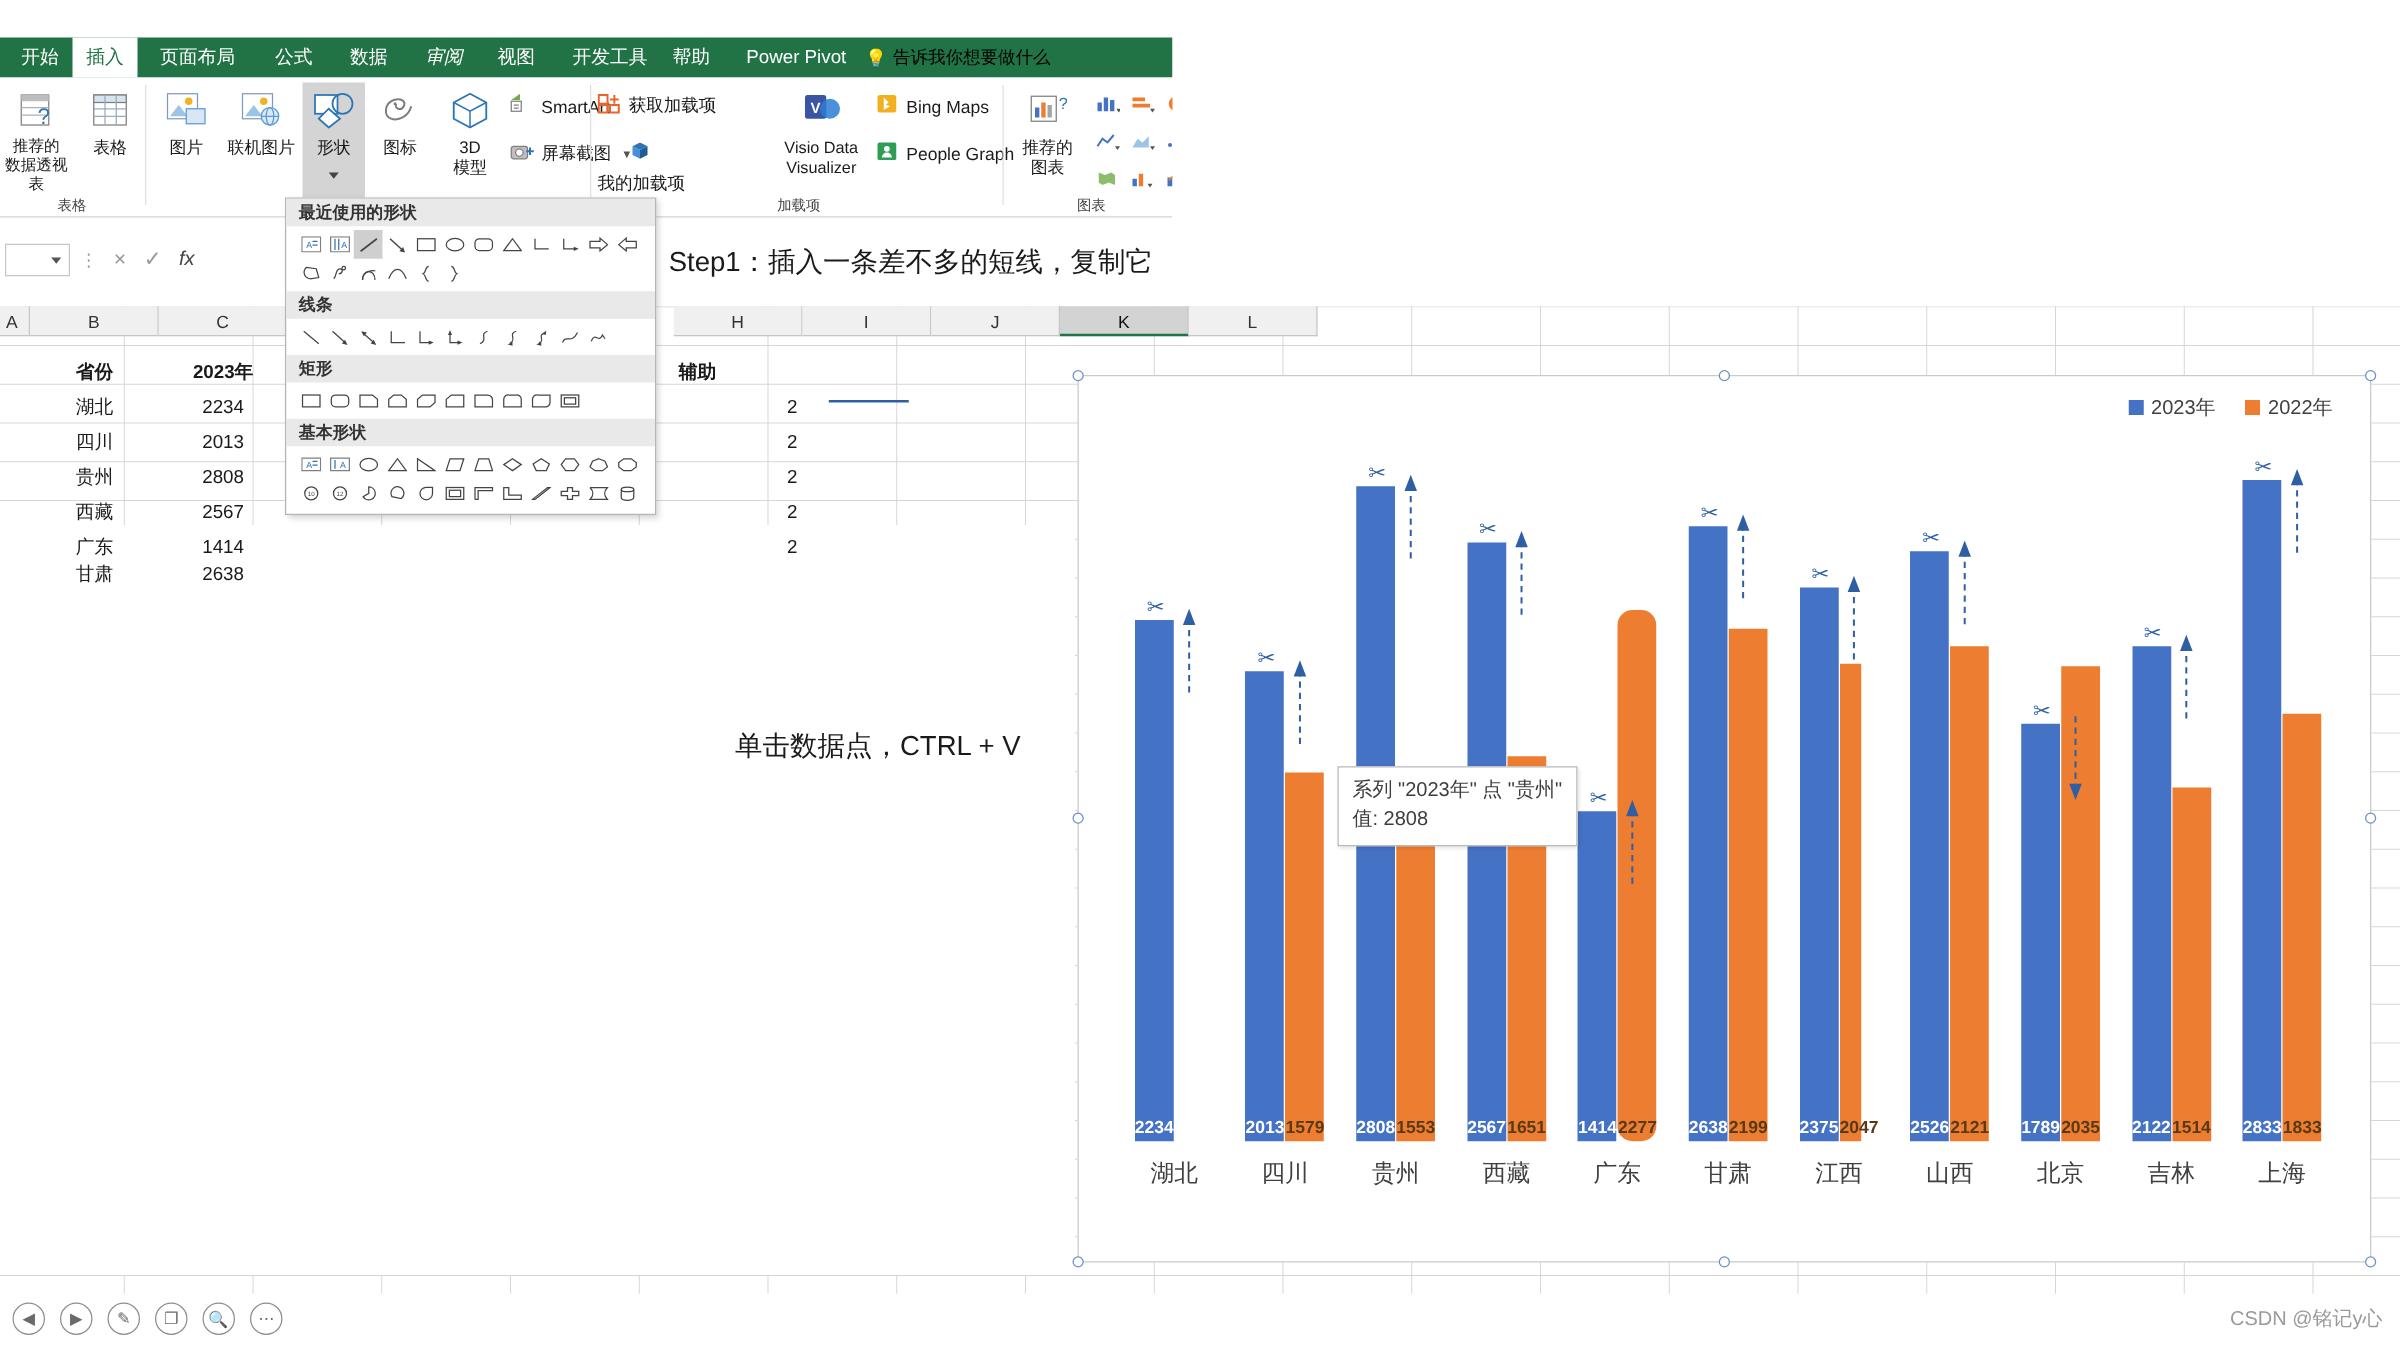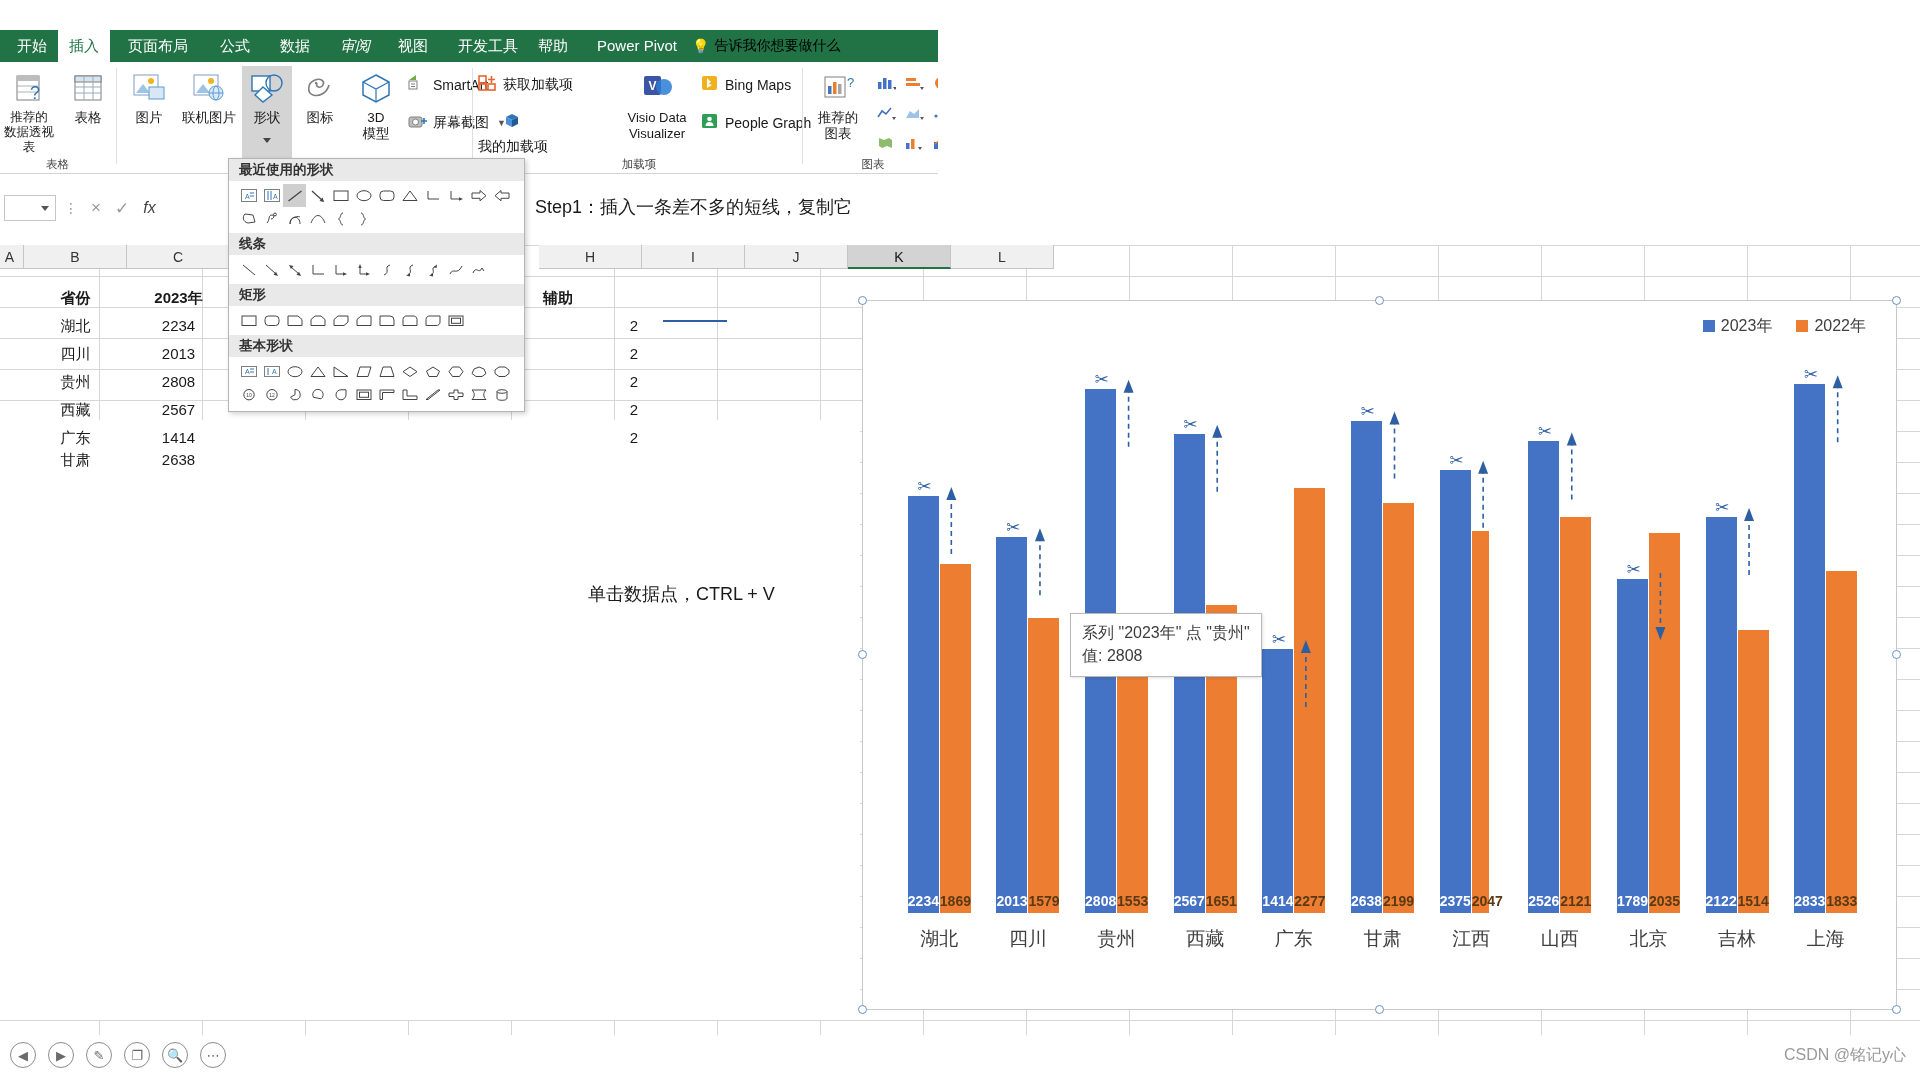--- a/index.html
+++ b/index.html
@@ -68,21 +68,21 @@
      font-size: 14px; color: #333; background: #f0f0f0; border-right: 1px solid #c6c6c6;
      border-bottom: 1px solid #c6c6c6; }
   .colhdr .cell.active { background: #d3d3d3; color: #111; font-weight: normal; border-bottom: 2px solid #217346; }
 
   
   .dcell { position: absolute; font-size: 15px; color: #1a1a1a; height: 31px; line-height: 31px; }
   .dcell.bold { font-weight: bold; }
   .dcell.ctr { text-align: center; }
 
   
-  .anno { position: absolute; font-size: 18px; color: #1a1a1a; white-space: nowrap; }
+  .anno { position: absolute; font-size: 22px; color: #1a1a1a; white-space: nowrap; }
 
   
   .shape-line { position: absolute; left: 663px; top: 320px; width: 64px; height: 2px; background: #2e5fa3; }
 
   
   .chart-frame { position: absolute; left: 862px; top: 300px; width: 1035px; height: 710px;
     background: #fff; border: 1px solid #c9c9c9; }
   .handle { position: absolute; width: 9px; height: 9px; border: 1px solid #6a8fc7; background: #fff;
     border-radius: 50%; z-index: 30; }
 
@@ -832,23 +832,20 @@
       <span>
         <span class="sw" style="background:#ed7d31;"></span><span>2022年</span>
       </span>
     </div>
 
     <div class="plot" id="plot">
         <div class="grp" style="left: 12.8182px; width: 63px; height: 560px;">
           <div class="bar b23" style="left: 0px; width: 31px; height: 417.013px;">
             <div class="dlabel l23">2234</div>
           </div>
-          <div class="bar b22" style="left: 32px; width: 31px; height: 348.88px;">
-            <div class="dlabel l22">1869</div>
-          </div>
         </div>
         <div class="grp" style="left: 101.455px; width: 63px; height: 560px;">
           <div class="bar b23" style="left: 0px; width: 31px; height: 375.76px;">
             <div class="dlabel l23">2013</div>
           </div>
           <div class="bar b22" style="left: 32px; width: 31px; height: 294.747px;">
             <div class="dlabel l22">1579</div>
           </div>
         </div>
         <div class="grp" style="left: 190.091px; width: 63px; height: 560px;">
@@ -864,21 +861,21 @@
             <div class="dlabel l23">2567</div>
           </div>
           <div class="bar b22" style="left: 32px; width: 31px; height: 308.187px;">
             <div class="dlabel l22">1651</div>
           </div>
         </div>
         <div class="grp" style="left: 367.364px; width: 63px; height: 560px;">
           <div class="bar b23" style="left: 0px; width: 31px; height: 263.947px;">
             <div class="dlabel l23">1414</div>
           </div>
-          <div class="bar b22" style="left: 32px; width: 31px; height: 425.04px;">
+          <div class="bar b22" style="left: 32px; width: 31px; height: 425.04px; border-radius: 12px;">
             <div class="dlabel l22">2277</div>
           </div>
         </div>
         <div class="grp" style="left: 456px; width: 63px; height: 560px;">
           <div class="bar b23" style="left: 0px; width: 31px; height: 492.427px;">
             <div class="dlabel l23">2638</div>
           </div>
           <div class="bar b22" style="left: 32px; width: 31px; height: 410.48px;">
             <div class="dlabel l22">2199</div>
           </div>

